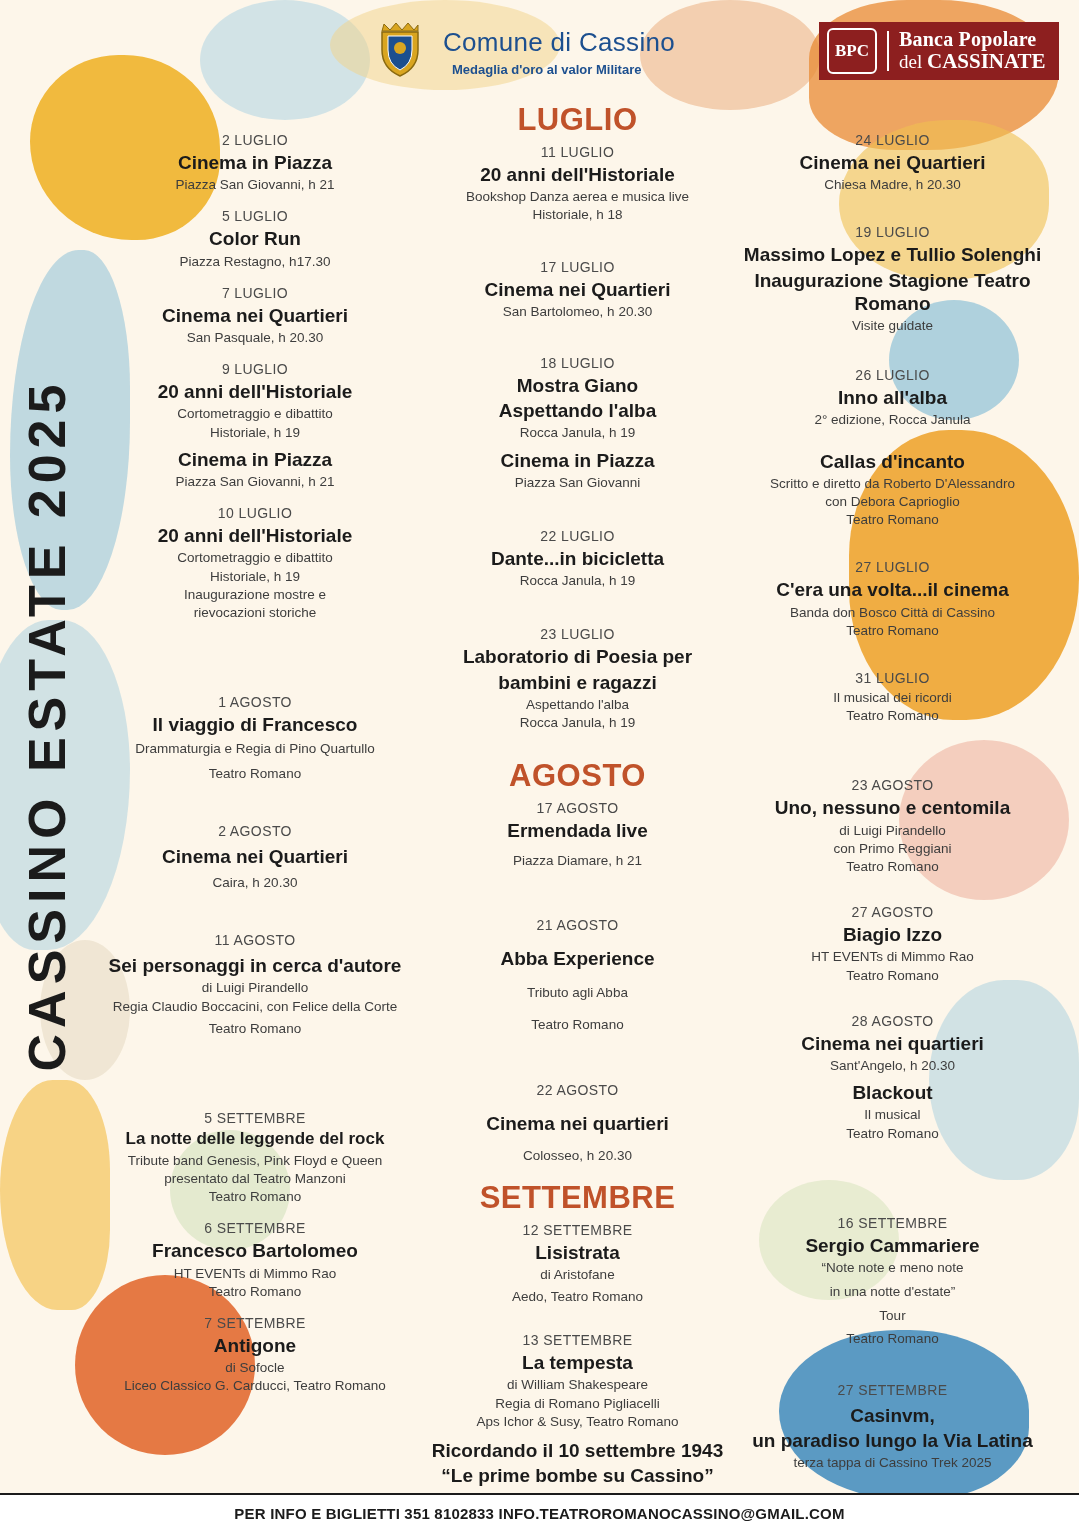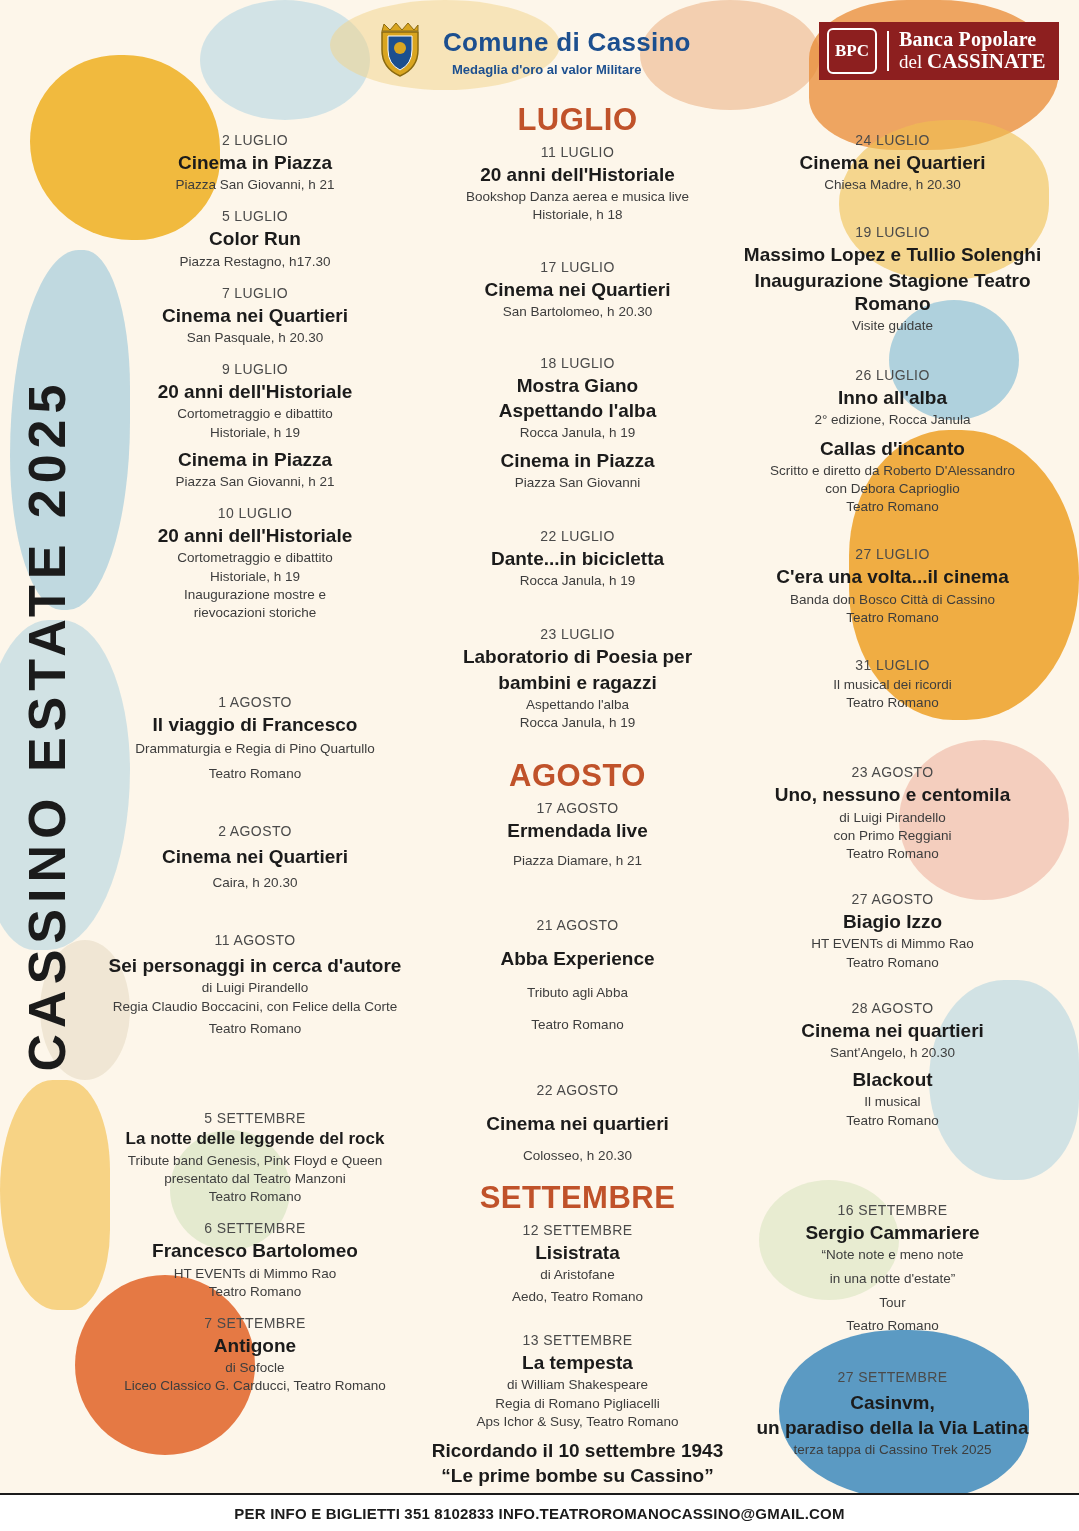--- a/index.html
+++ b/index.html
@@ -43,21 +43,21 @@
     white-space:nowrap;
     font-size:52px;
     font-weight:bold;
     letter-spacing:6px;
     color:#1b1b1b;
   }
 
   
   .header{position:absolute;left:0;top:0;width:1079px;height:96px;}
   .crest{position:absolute;left:374px;top:18px;width:52px;height:62px;}
-  .comune-title{position:absolute;left:443px;top:27px;font-size:26px;font-weight:bold;color:#1c4f8f;letter-spacing:.3px;}
+  .comune-title{position:absolute;left:443px;top:27px;font-size:26px;font-weight:normal;color:#1c4f8f;letter-spacing:.3px;}
   .comune-sub{position:absolute;left:444px;top:62px;font-size:13px;font-weight:bold;color:#1c4f8f;padding-left:8px;}
   .bank{position:absolute;right:20px;top:22px;width:240px;height:58px;background:#8d1f1f;display:flex;align-items:center;padding:0 8px;box-sizing:border-box;}
   .bank-mark{width:46px;height:42px;border:2px solid #fff;border-radius:6px;display:flex;align-items:center;justify-content:center;color:#fff;font-size:17px;font-weight:bold;font-family:"Liberation Serif",serif;}
   .bank-divider{width:2px;height:40px;background:#fff;margin:0 10px;}
   .bank-text{color:#fff;font-family:"Liberation Serif",serif;line-height:1.05;}
   .bank-text .l1{font-size:20px;font-weight:bold;letter-spacing:.2px;}
   .bank-text .l2{font-size:19px;text-align:right;}
   .bank-text .l2 b{font-size:21px;}
 
   
@@ -301,21 +301,21 @@
       <div class="date">19 LUGLIO</div>
       <div class="title">Massimo Lopez e Tullio Solenghi</div>
       <div class="title">Inaugurazione Stagione Teatro Romano</div>
       <div class="det">Visite guidate</div>
     </div>
     <div style="height:18px"></div>
     <div class="ev">
       <div class="date">26 LUGLIO</div>
       <div class="title">Inno all'alba</div>
       <div class="det">2° edizione, Rocca Janula</div>
-      <div class="title" style="margin-top:7px">Callas d'incanto</div>
+      <div class="title" style="margin-top:20px">Callas d'incanto</div>
       <div class="det">Scritto e diretto da Roberto D'Alessandro</div>
       <div class="det">con Debora Caprioglio</div>
       <div class="det">Teatro Romano</div>
     </div>
     <div style="height:16px"></div>
     <div class="ev">
       <div class="date">27 LUGLIO</div>
       <div class="title">C'era una volta...il cinema</div>
       <div class="det">Banda don Bosco Città di Cassino</div>
       <div class="det">Teatro Romano</div>
@@ -358,21 +358,21 @@
       <div class="title">Sergio Cammariere</div>
       <div class="det">“Note note e meno note</div>
       <div class="det" style="margin-top:6px">in una notte d'estate”</div>
       <div class="det" style="margin-top:6px">Tour</div>
       <div class="det" style="margin-top:4px">Teatro Romano</div>
     </div>
     <div style="height:20px"></div>
     <div class="ev">
       <div class="date">27 SETTEMBRE</div>
       <div class="title" style="margin-top:6px">Casinvm,</div>
-      <div class="title">un paradiso della la Via Latina</div>
+      <div class="title">un paradiso lungo la Via Latina</div>
       <div class="det">terza tappa di Cassino Trek 2025</div>
     </div>
   </div>
 
 </div>
 
 <div class="footer">
   <span>PER INFO E BIGLIETTI 351 8102833 INFO.TEATROROMANOCASSINO@GMAIL.COM</span>
 </div>
 

